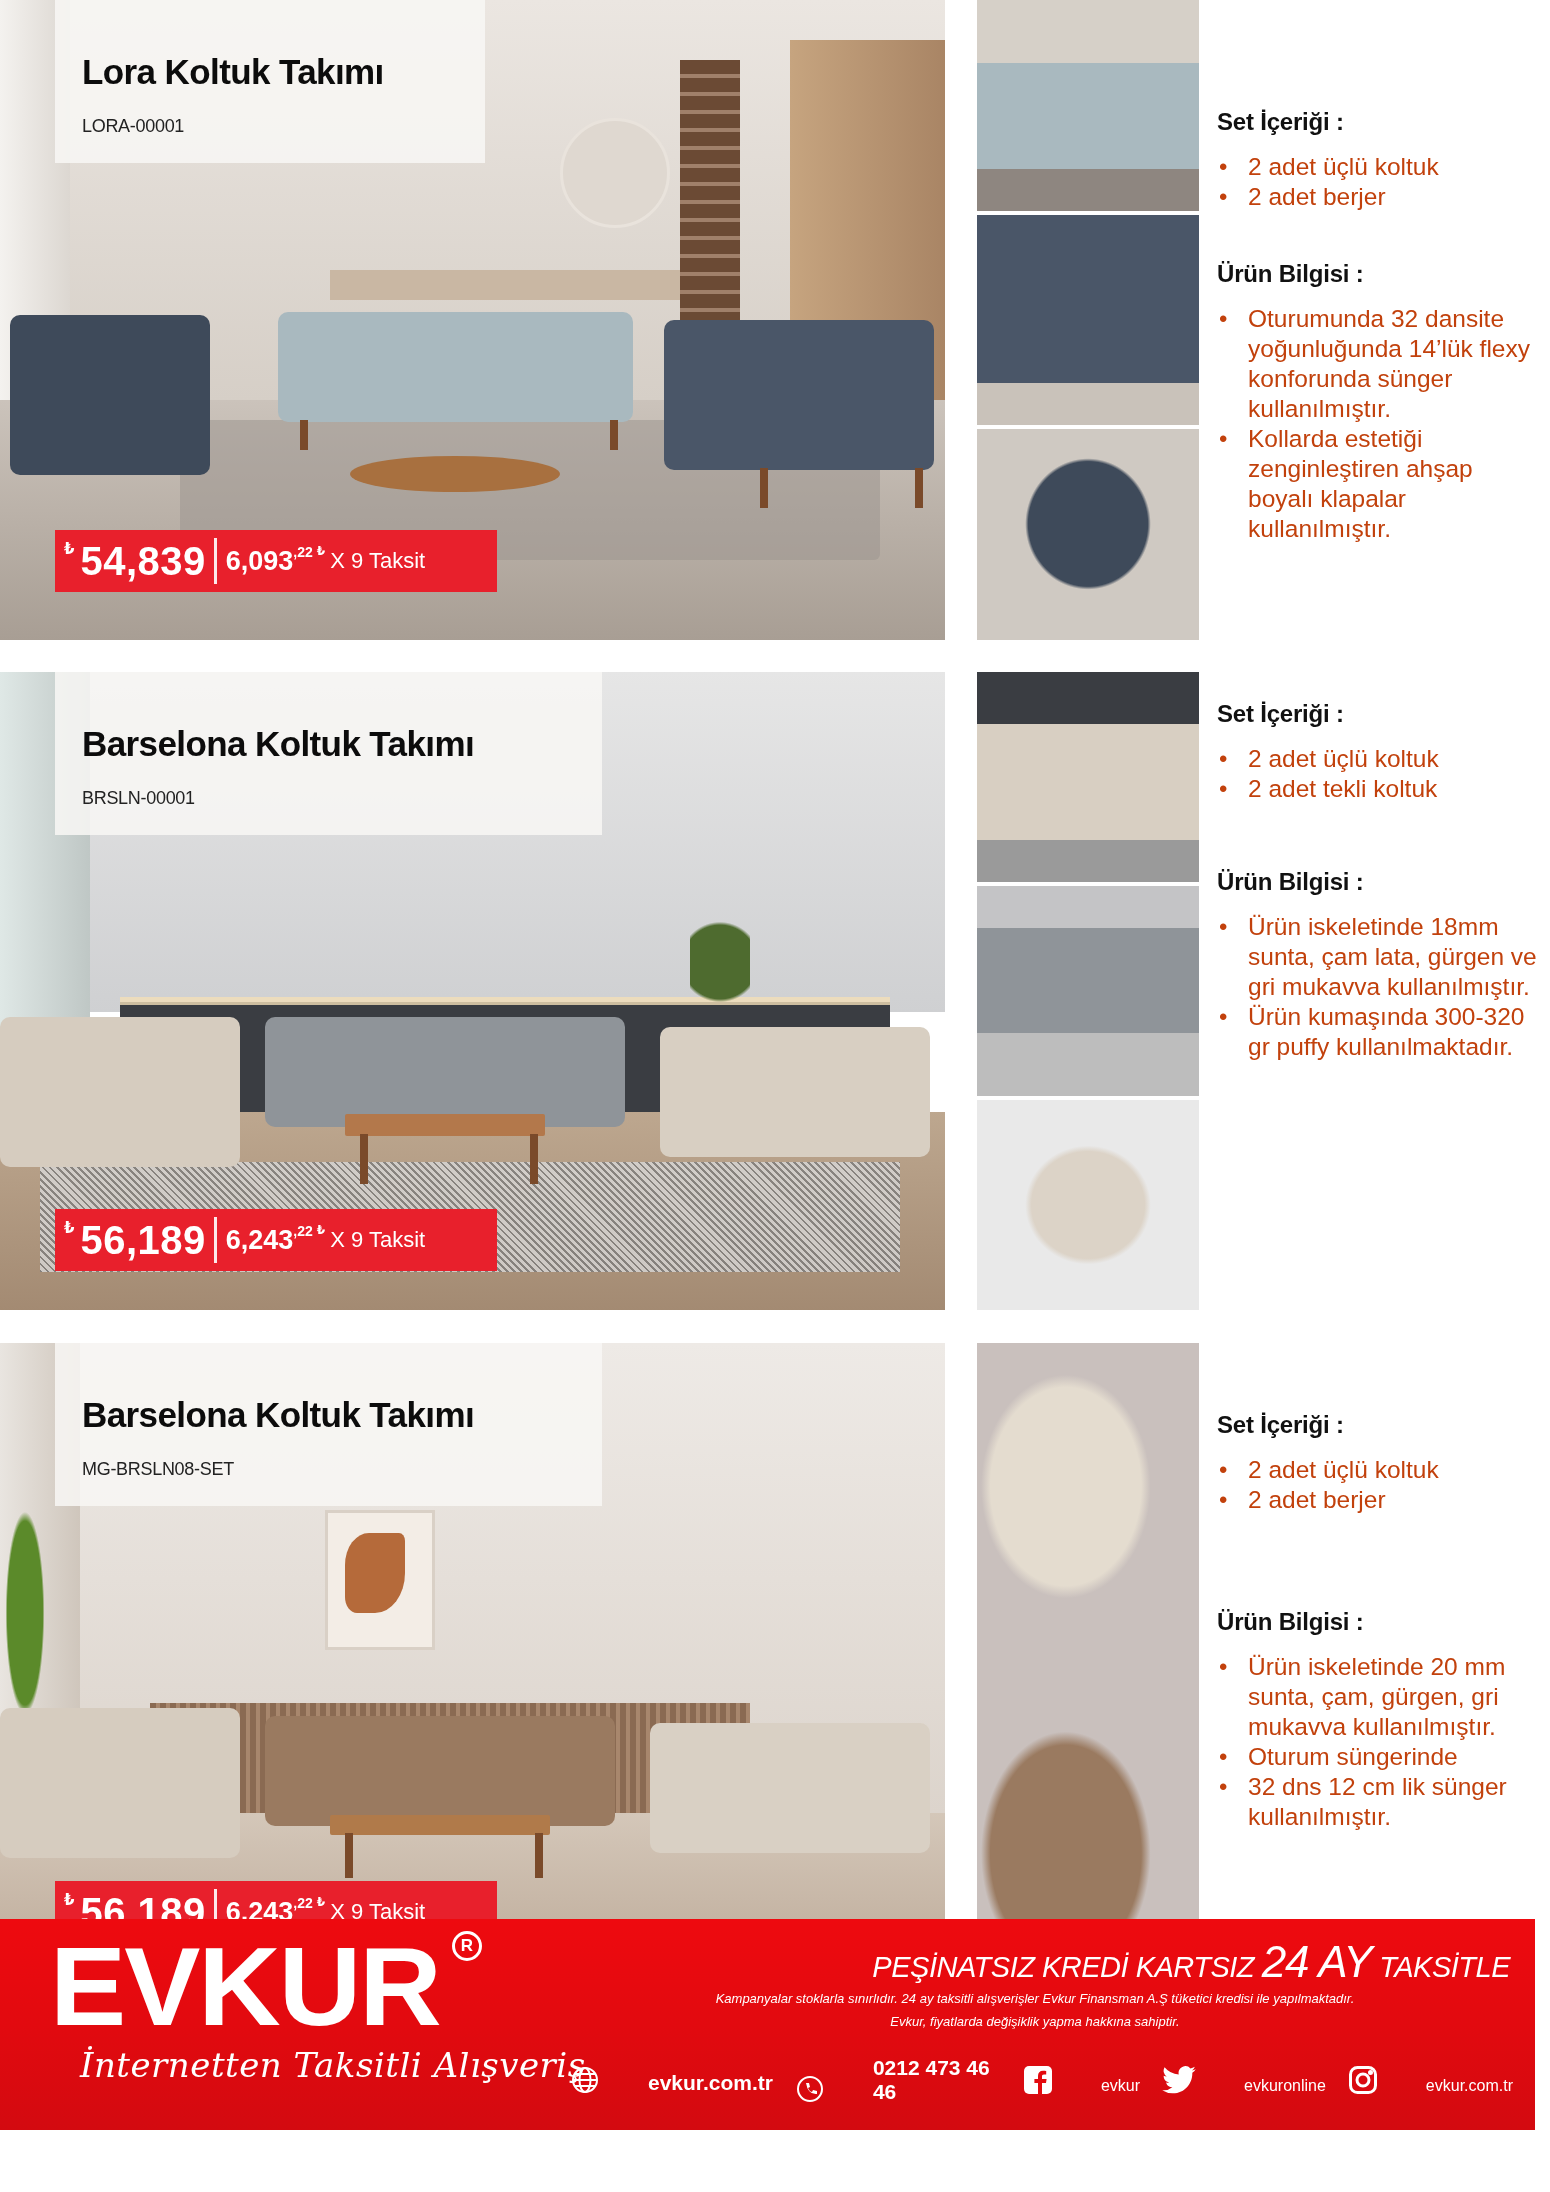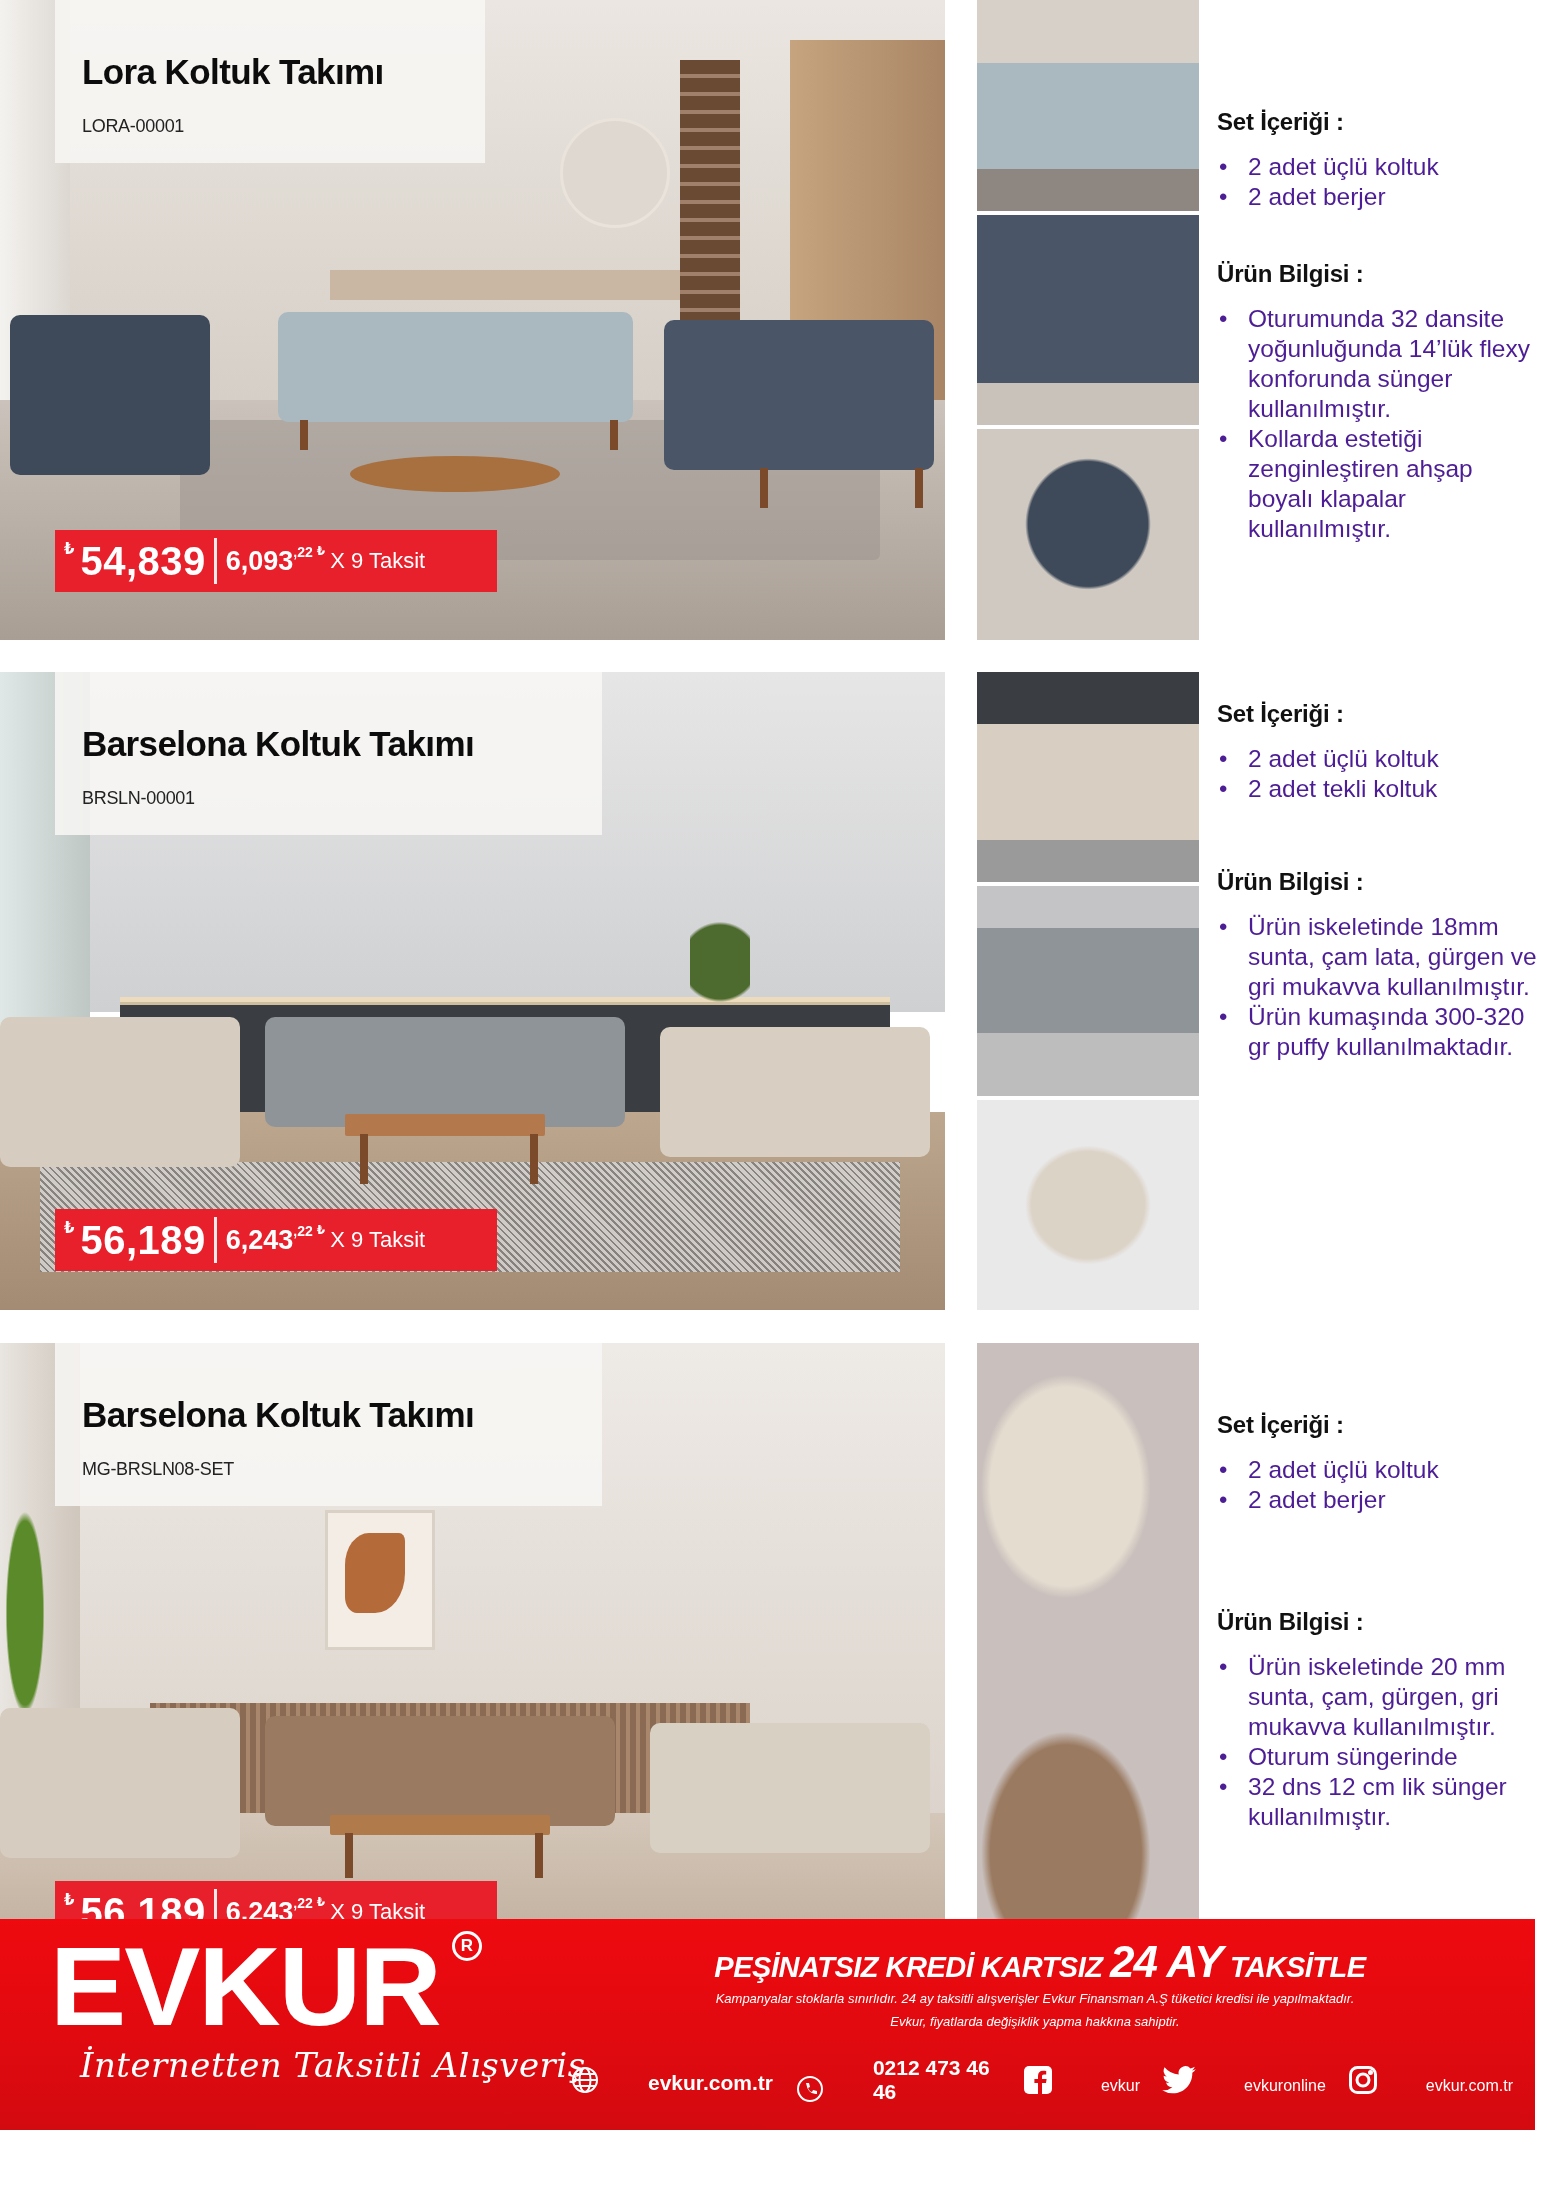--- a/index.html
+++ b/index.html
@@ -11,21 +11,21 @@
   .p2 { top: 672px; height: 638px; }
   .p3 { top: 1343px; height: 638px; }
 
   .hero { position: absolute; left: 0; top: 0; width: 945px; height: 100%; overflow: hidden; }
   .thumbs { position: absolute; left: 977px; top: 0; width: 222px; height: 100%; display: flex; flex-direction: column; }
   .thumb { flex: 1; position: relative; overflow: hidden; }
   .thumb + .thumb { border-top: 4px solid #fff; }
 
   .info { position: absolute; left: 1217px; width: 320px; }
   .info h3 { font-size: 24px; font-weight: bold; margin-bottom: 16px; letter-spacing: -0.2px; }
-  .info ul { list-style: none; font-size: 24.5px; line-height: 30px; color: #4c1d95; }
+  .info ul { list-style: none; font-size: 24.5px; line-height: 30px; color: #c2410c; }
   .info li { position: relative; padding-left: 31px; }
   .info li::before { content: "\2022"; position: absolute; left: 2px; top: 0; font-size: 24px; }
   .info .block2 { margin-top: 48px; }
 
   
   .title-card { position: absolute; left: 55px; top: 0; width: 430px; height: 163px; background: rgba(248,247,245,0.86); padding: 52px 0 0 27px; }
   .p2 .title-card, .p3 .title-card { width: 547px; }
   .title-card .name { font-size: 35px; font-weight: bold; letter-spacing: -0.6px; color: #0c0c0c; }
   .title-card .code { font-size: 18px; color: #222; margin-top: 24px; letter-spacing: -0.3px; }
 
@@ -43,21 +43,21 @@
   .wall { position: absolute; }
   .sofa { position: absolute; border-radius: 10px; }
   .leg { position: absolute; width: 8px; background: #7a4a2a; }
 
   
   .footer { position: absolute; left: 0; top: 1919px; width: 1535px; height: 211px;
     background: linear-gradient(180deg, #ee0a0f 0%, #e20a0f 50%, #d30a10 100%); color: #fff; }
   .logo { position: absolute; left: 50px; top: 12px; font-size: 112px; font-weight: bold; letter-spacing: -2px; color: #fff; line-height: 1; transform: scaleX(1.02); transform-origin: left; }
   .logo-reg { position: absolute; left: 452px; top: 12px; width: 30px; height: 30px; border: 3px solid #fff; border-radius: 50%; font-size: 17px; font-weight: bold; text-align: center; line-height: 24px; }
   .slogan { position: absolute; left: 80px; top: 126px; font-family: "DejaVu Serif", serif; font-style: italic; font-size: 34px; color: #fff; letter-spacing: 0.5px; }
-  .promo-head { position: absolute; left: 570px; top: 18px; width: 940px; text-align: center; font-style: italic; font-weight: bold; }
+  .promo-head { position: absolute; left: 570px; top: 18px; width: 940px; text-align: right; font-style: italic; font-weight: normal; }
   .promo-head .small { font-size: 29px; letter-spacing: -0.5px; }
   .promo-head .big { font-size: 44px; letter-spacing: -1px; }
   .promo-note { position: absolute; left: 520px; top: 68px; width: 1030px; text-align: center; font-style: italic; font-size: 13px; line-height: 23px; }
   .contacts { position: absolute; left: 570px; top: 137px; display: flex; align-items: center; font-size: 20px; }
   .contact { display: flex; align-items: flex-end; margin-right: 22px; gap: 38px; }
   .contact .t { font-weight: bold; font-size: 21px; }
   .contact .ts { font-size: 16px; font-weight: normal; }
   .ico { width: 30px; height: 30px; margin-right: 10px; display: inline-flex; align-items: center; justify-content: center; }
   .menu-glyph { position: absolute; left: 20px; top: 20px; width: 9px; height: 9px;
     background: linear-gradient(#6b6bd6 0 33%, #f0c000 33% 66%, #111 66% 100%); }

